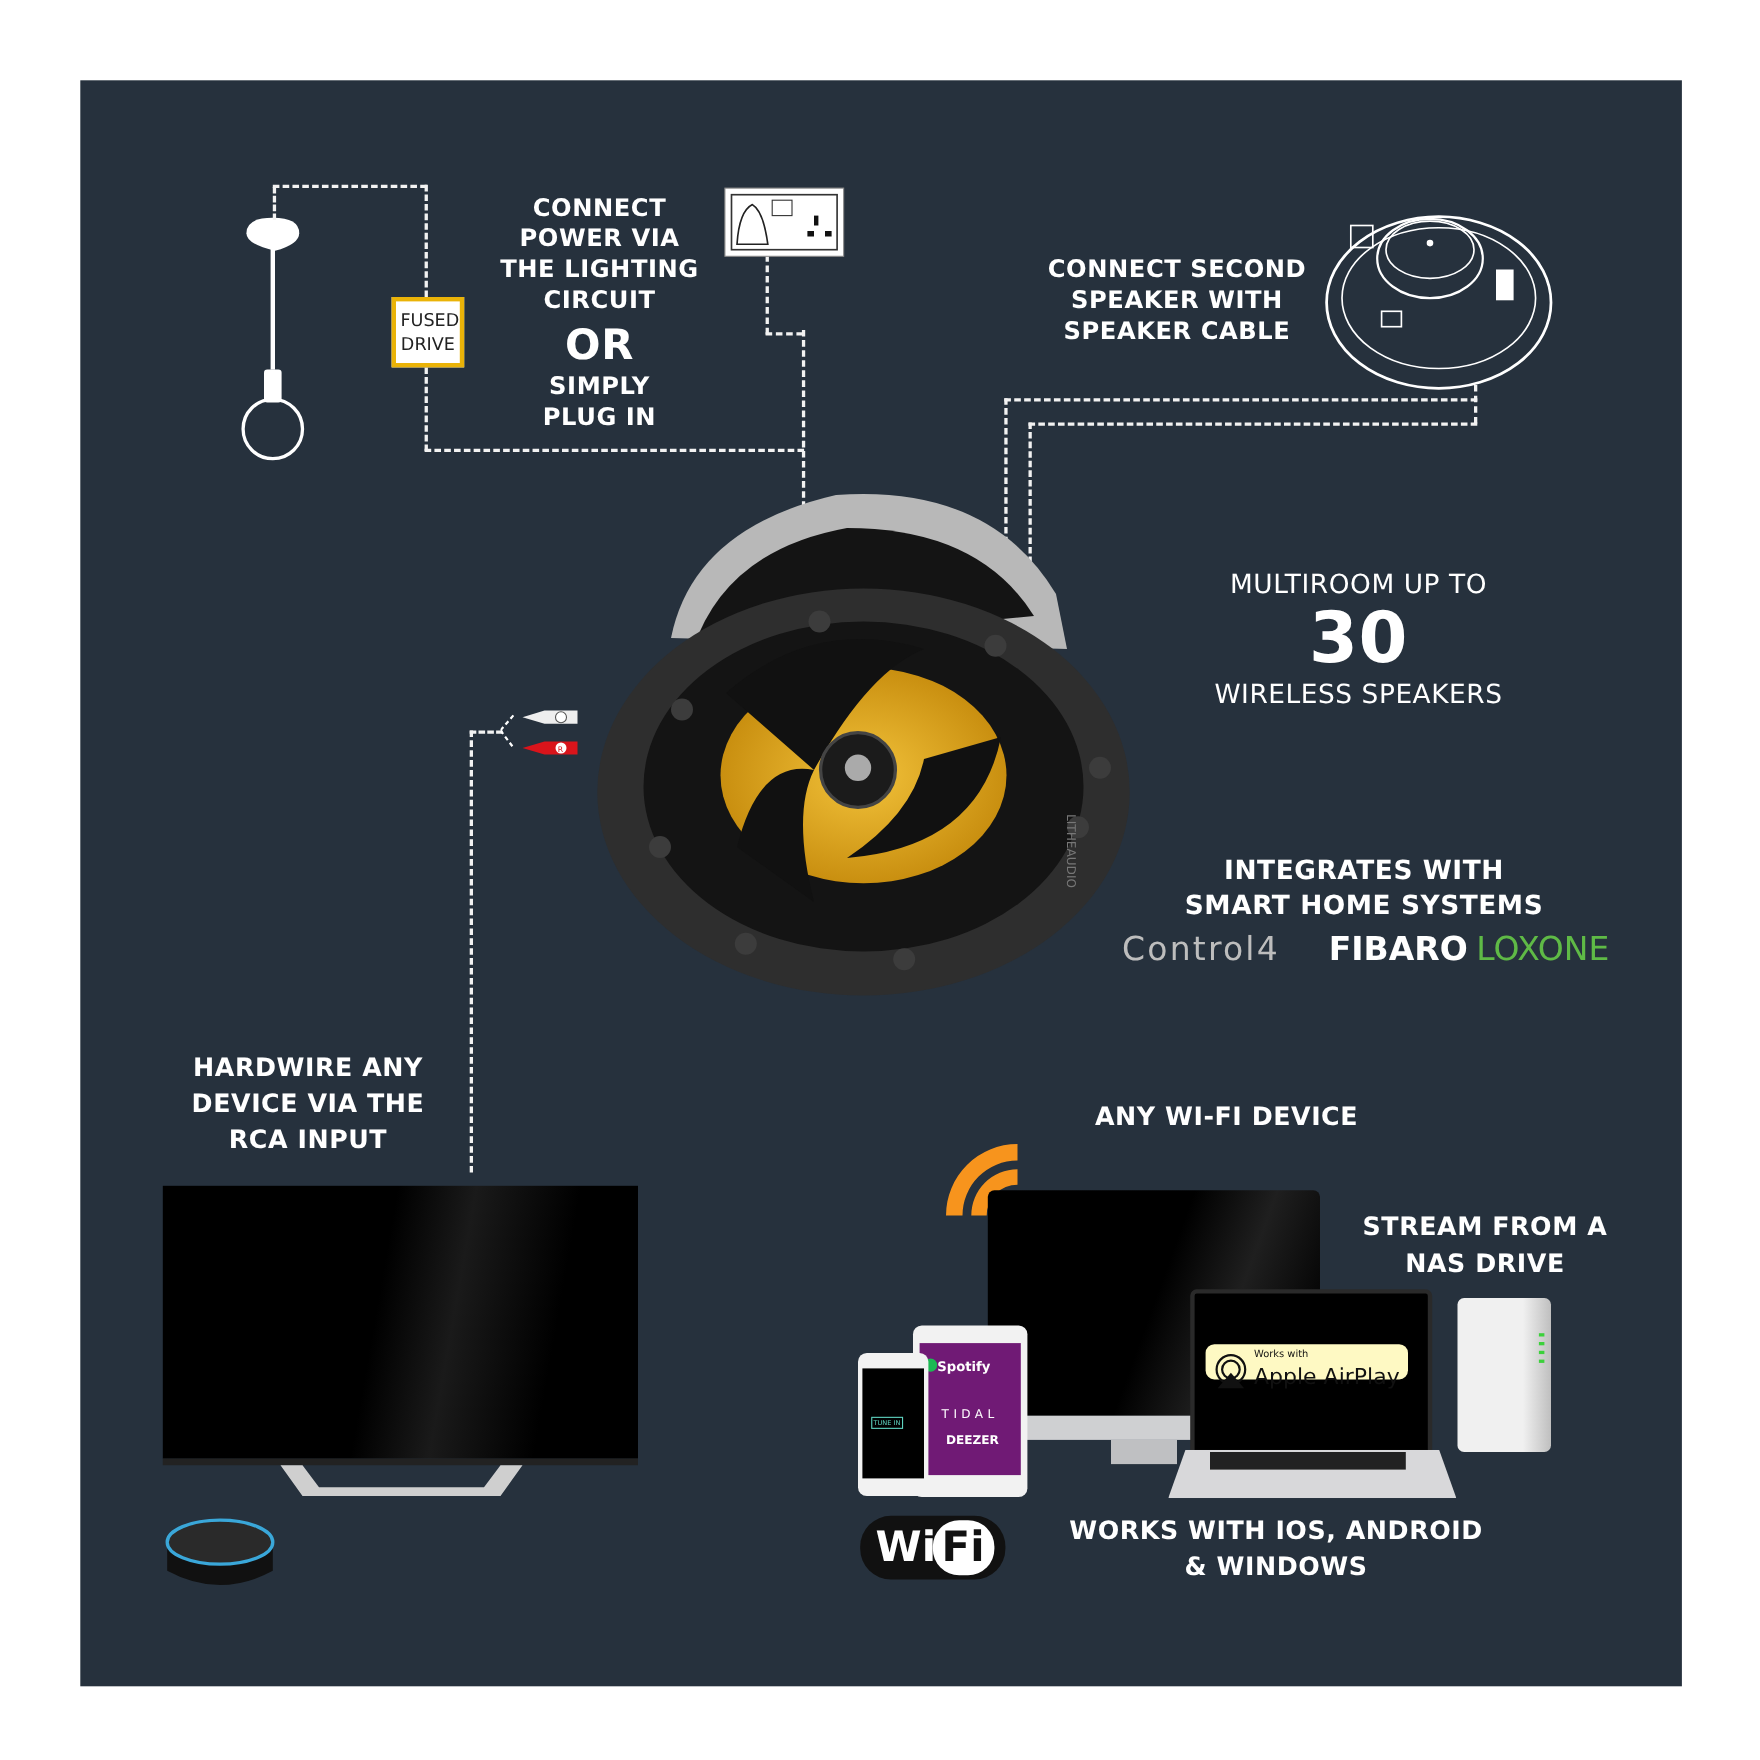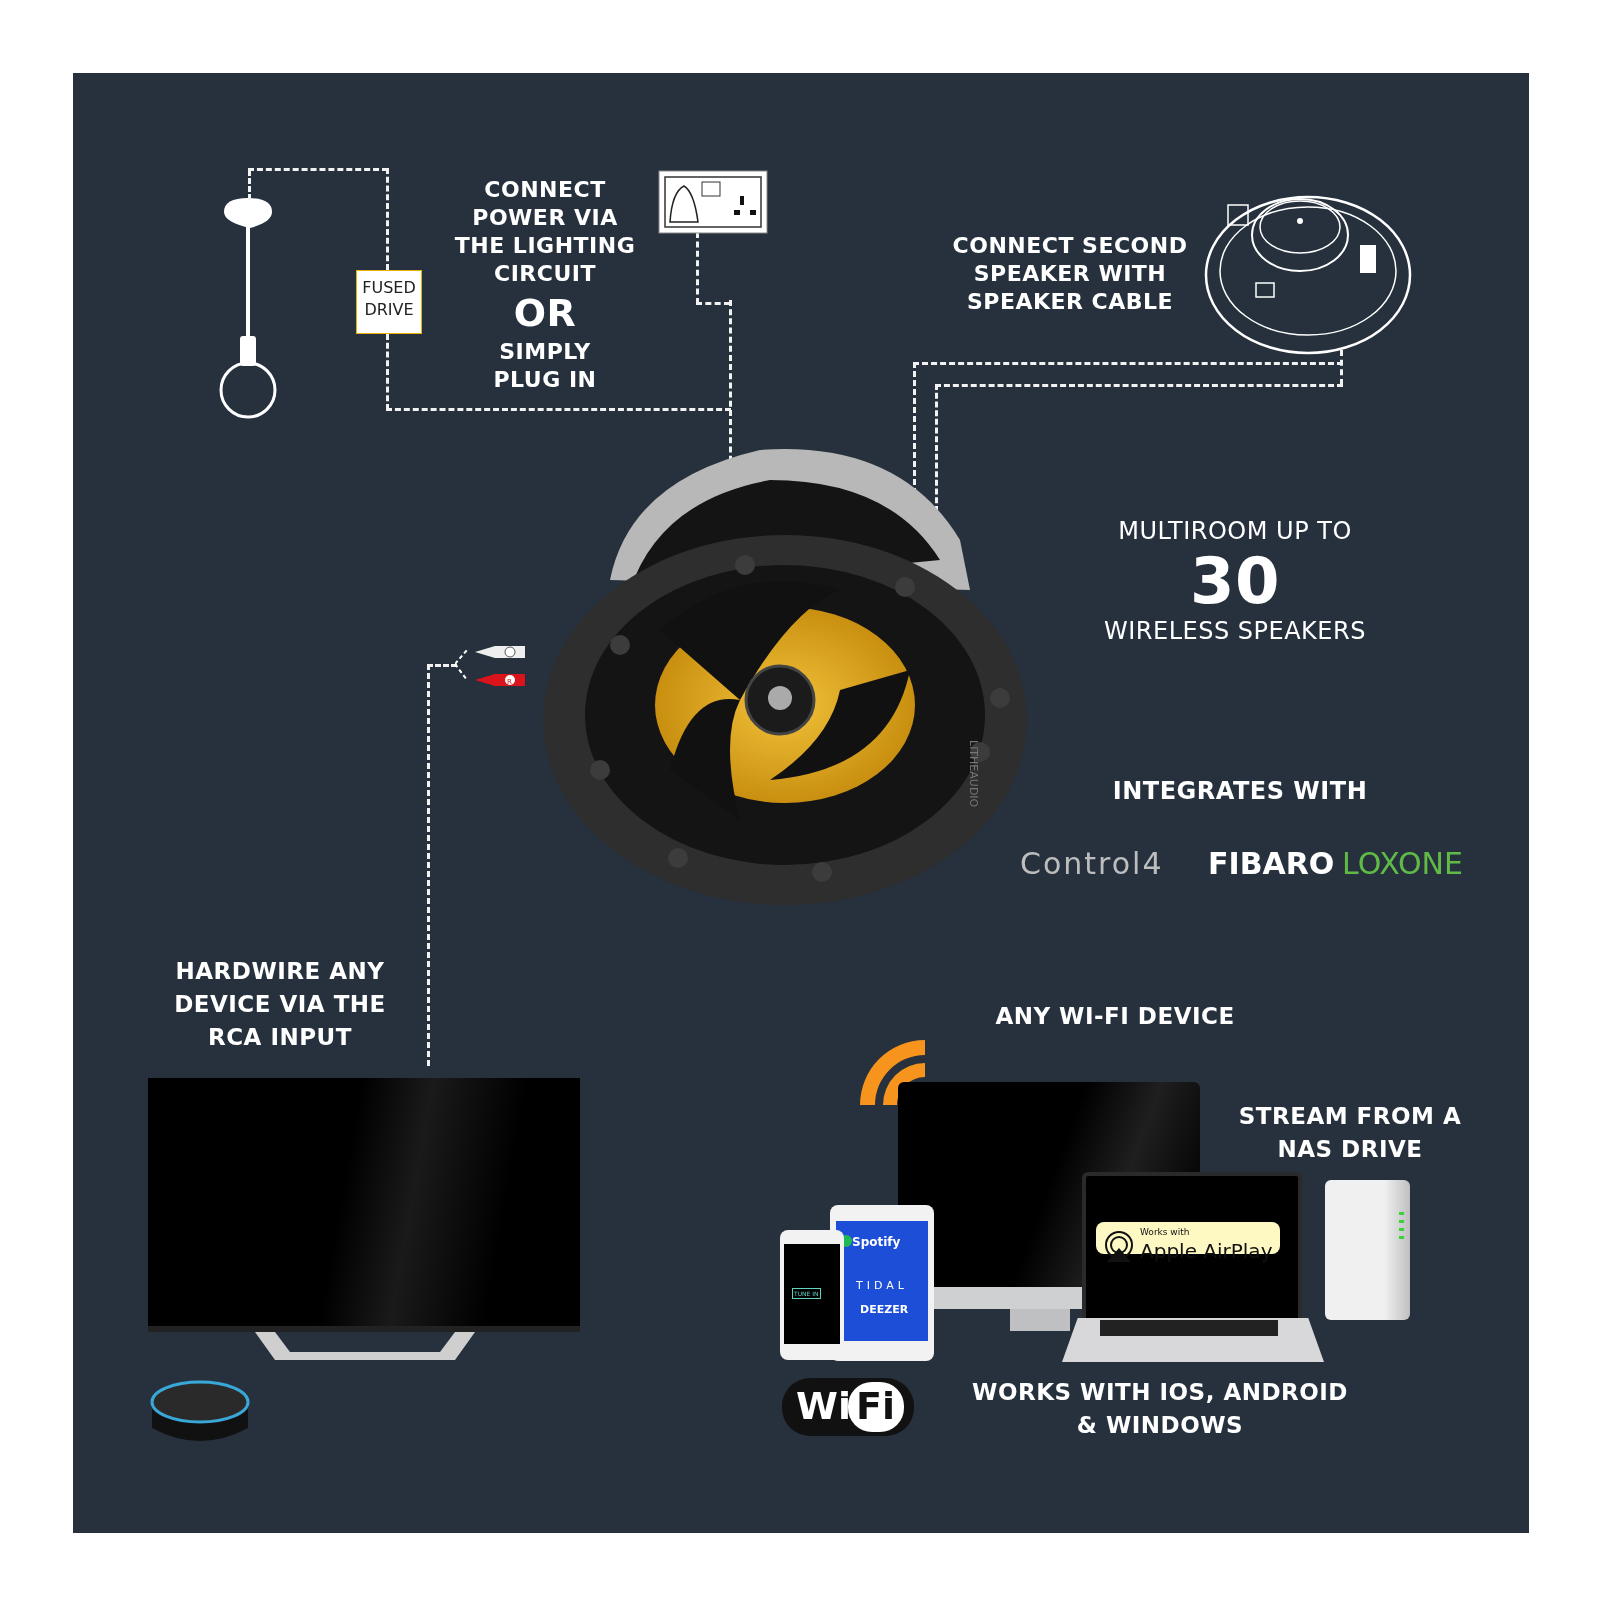--- a/index.html
+++ b/index.html
@@ -3,21 +3,21 @@
 <meta charset="utf-8">
 <style>
   html,body{margin:0;padding:0;background:#ffffff;}
   body{width:1600px;height:1600px;position:relative;overflow:hidden;font-family:"DejaVu Sans",sans-serif;}
   .panel{position:absolute;left:73px;top:73px;width:1456px;height:1460px;background:#26313d;}
   .abs{position:absolute;}
   .label{position:absolute;color:#ffffff;font-weight:bold;text-align:center;letter-spacing:0.5px;line-height:1.25;}
   .lbl-md{font-size:23px;margin-top:12px;}
   .dash-h{position:absolute;height:0;border-top:3px dashed #f2f2f2;}
   .dash-v{position:absolute;width:0;border-left:3px dashed #f2f2f2;}
-  .fused{position:absolute;background:#fff;border:1px solid #eab308;color:#222;font-size:16px;text-align:center;line-height:1.35;padding:6px 4px;box-sizing:border-box;}
+  .fused{position:absolute;background:#fff;border:4px solid #eab308;color:#222;font-size:16px;text-align:center;line-height:1.35;padding:6px 4px;box-sizing:border-box;}
   .big30{font-size:64px;font-weight:bold;color:#fff;}
   .brand{position:absolute;font-size:30px;}
   .screen{background:#000;position:absolute;}
 </style>
 </head>
 <body>
 
 <div class="panel"></div>
 
 <svg class="abs" style="left:210px;top:190px" width="80" height="240">
@@ -126,20 +126,21 @@
 </svg>
 
 <div class="label" style="left:1090px;top:516px;width:290px;font-weight:normal">
   <div style="font-size:24px">MULTIROOM UP TO</div>
   <div class="big30" style="line-height:70px">30</div>
   <div style="font-size:24px">WIRELESS SPEAKERS</div>
 </div>
 
 <div class="label" style="left:1060px;top:775px;width:360px;font-size:24px;line-height:32px">
   <div>INTEGRATES WITH</div>
+  <div>SMART HOME SYSTEMS</div>
 </div>
 <div class="brand" style="left:1020px;top:846px;color:#bdbdbd;letter-spacing:2px">Control4</div>
 <div class="brand" style="left:1208px;top:846px;color:#fff;font-weight:bold">FIBARO</div>
 <div class="brand" style="left:1342px;top:846px;color:#5fba46">LOXONE</div>
 
 <div class="label" style="left:150px;top:955px;width:260px;font-size:23px;line-height:33px">
   <div>HARDWIRE ANY</div>
   <div>DEVICE VIA THE</div>
   <div>RCA INPUT</div>
 </div>
@@ -189,21 +190,21 @@
 </div>
 
 <div class="abs" style="left:1325px;top:1180px;width:85px;height:140px;background:linear-gradient(90deg,#f0f0f0 70%,#bfbfbf);border-radius:6px">
   <div class="abs" style="left:74px;top:32px;width:5px;height:3px;background:#3bd13b"></div>
   <div class="abs" style="left:74px;top:40px;width:5px;height:3px;background:#3bd13b"></div>
   <div class="abs" style="left:74px;top:48px;width:5px;height:3px;background:#3bd13b"></div>
   <div class="abs" style="left:74px;top:56px;width:5px;height:3px;background:#3bd13b"></div>
 </div>
 
 <div class="abs" style="left:830px;top:1205px;width:104px;height:156px;background:#f2f2f2;border-radius:8px">
-  <div class="abs" style="left:6px;top:16px;width:92px;height:120px;background:#1d4ed8">
+  <div class="abs" style="left:6px;top:16px;width:92px;height:120px;background:#701a75">
     <div class="abs" style="left:16px;top:14px;color:#fff;font-size:12px;font-weight:bold">Spotify</div>
     <div class="abs" style="left:4px;top:14px;width:12px;height:12px;border-radius:50%;background:#1db954"></div>
     <div class="abs" style="left:20px;top:58px;color:#fff;font-size:11px;letter-spacing:4px">TIDAL</div>
     <div class="abs" style="left:24px;top:82px;color:#fff;font-size:11px;font-weight:bold">DEEZER</div>
   </div>
 </div>
 
 <div class="abs" style="left:780px;top:1230px;width:64px;height:130px;background:#f2f2f2;border-radius:8px">
   <div class="abs" style="left:4px;top:14px;width:56px;height:100px;background:#000">
     <div class="abs" style="left:8px;top:44px;font-size:6px;color:#5fd3c0;border:1px solid #5fd3c0;padding:1px">TUNE IN</div>

